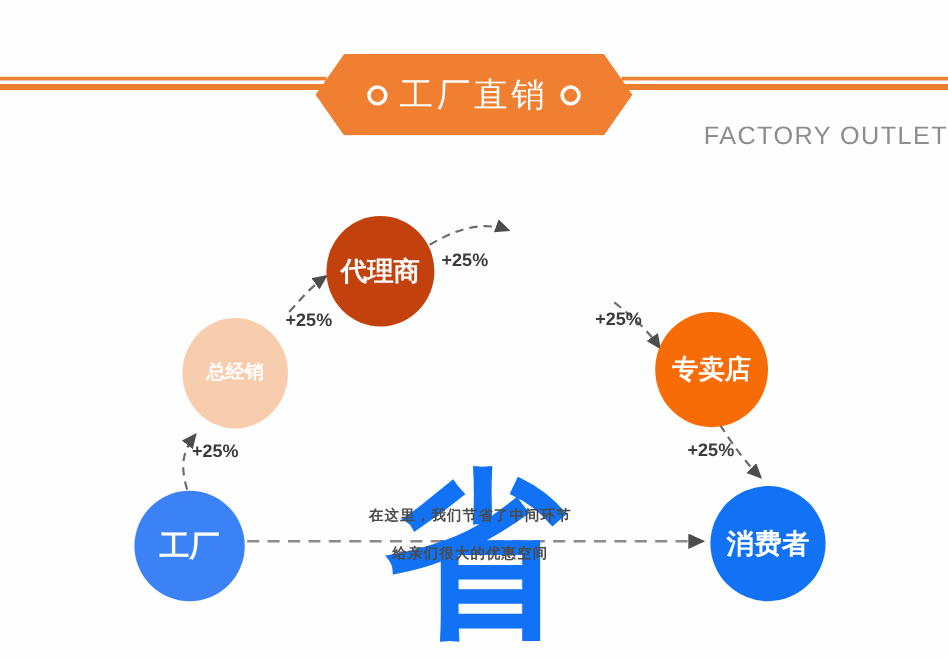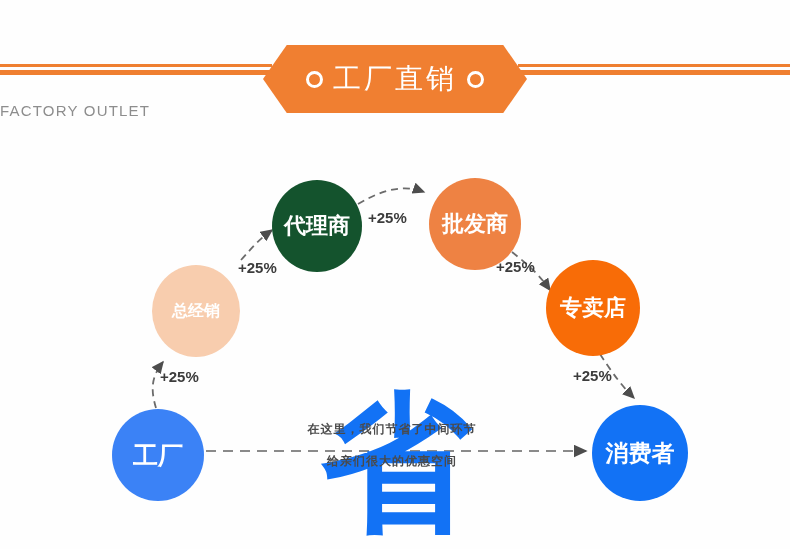--- a/index.html
+++ b/index.html
@@ -73,23 +73,23 @@
     font-size: 28px;
     letter-spacing: 3px;
     line-height: 1;
     white-space: nowrap;
   }
   .banner-sub {
     position: absolute;
     left: 0;
     top: 102px;
     width: 790px;
-    text-align: left;
+    text-align: right;
     color: #8d8d8d;
-    font-size: 15px;
+    font-size: 21px;
     letter-spacing: 1.2px;
   }
 
   
   #diagram {
     position: absolute;
     left: 0;
     top: 140px;
     width: 790px;
     height: 409px;
@@ -105,21 +105,21 @@
     display: flex;
     align-items: center;
     justify-content: center;
     color: #ffffff;
     font-weight: bold;
     white-space: nowrap;
     line-height: 1;
   }
   #node-factory      { left: 112px; top: 269px; width: 92px;  height: 92px;  background: #3b82f6; font-size: 25px; }
   #node-distributor  { left: 152px; top: 125px; width: 88px;  height: 92px;  background: #f8cdae; font-size: 16px; }
-  #node-agent        { left: 272px; top: 40px;  width: 90px;  height: 92px;  background: #14532d; font-size: 22px; }
+  #node-agent        { left: 272px; top: 40px;  width: 90px;  height: 92px;  background: #c2410c; font-size: 22px; }
   #node-wholesaler   { left: 429px; top: 38px;  width: 92px;  height: 92px;  background: #ee8243; font-size: 22px; }
   #node-exclusive    { left: 546px; top: 120px; width: 94px;  height: 96px;  background: #f86c07; font-size: 22px; }
   #node-consumer     { left: 592px; top: 265px; width: 96px;  height: 96px;  background: #1272f5; font-size: 23px; }
 
   .pct {
     position: absolute;
     color: #3c3c3c;
     font-size: 15px;
     font-weight: bold;
     white-space: nowrap;
@@ -206,21 +206,20 @@
     </svg>
 
     <div class="center-char">省</div>
 
     <div class="node" id="node-factory">工厂</div>
 
     <div class="node" id="node-distributor">总经销</div>
 
     <div class="node" id="node-agent">代理商</div>
 
-    <div class="node" id="node-wholesaler">批发商</div>
 
     <div class="node" id="node-consumer">消费者</div>
 
     <div class="node" id="node-exclusive">专卖店</div>
 
     <div class="pct" id="pct-1">+25%</div>
     <div class="pct" id="pct-2">+25%</div>
     <div class="pct" id="pct-3">+25%</div>
     <div class="pct" id="pct-4">+25%</div>
     <div class="pct" id="pct-5">+25%</div>

